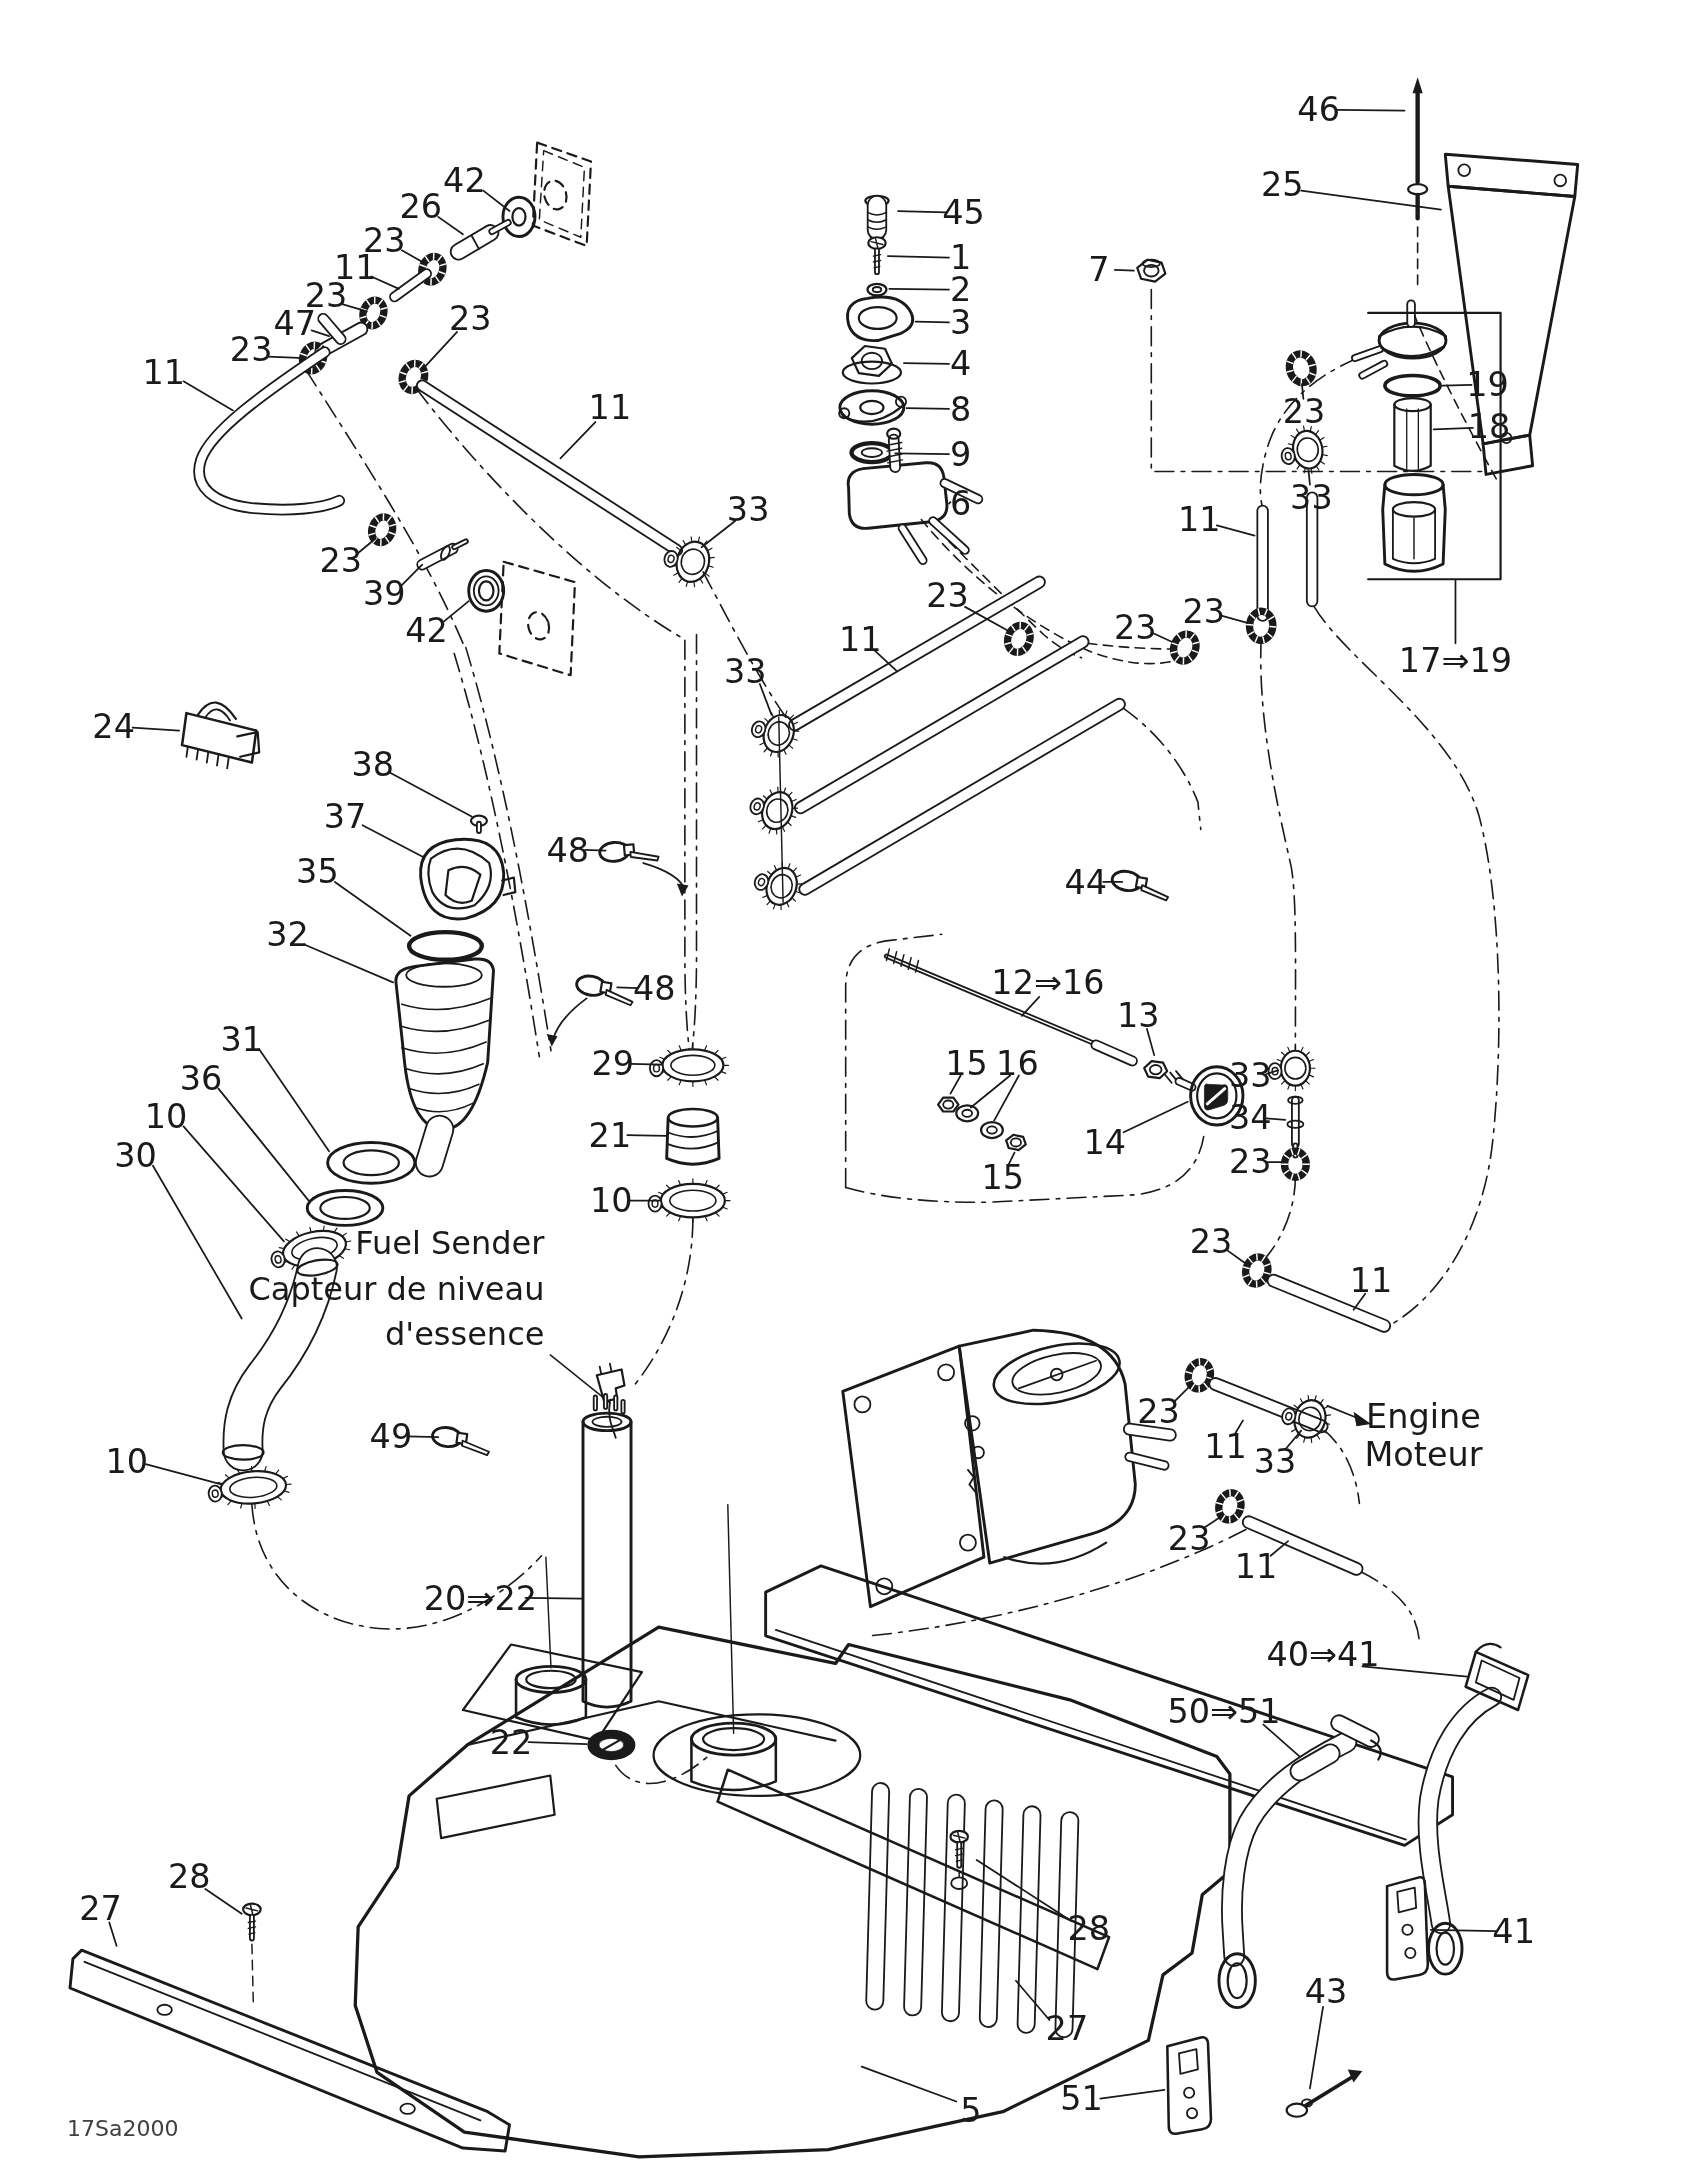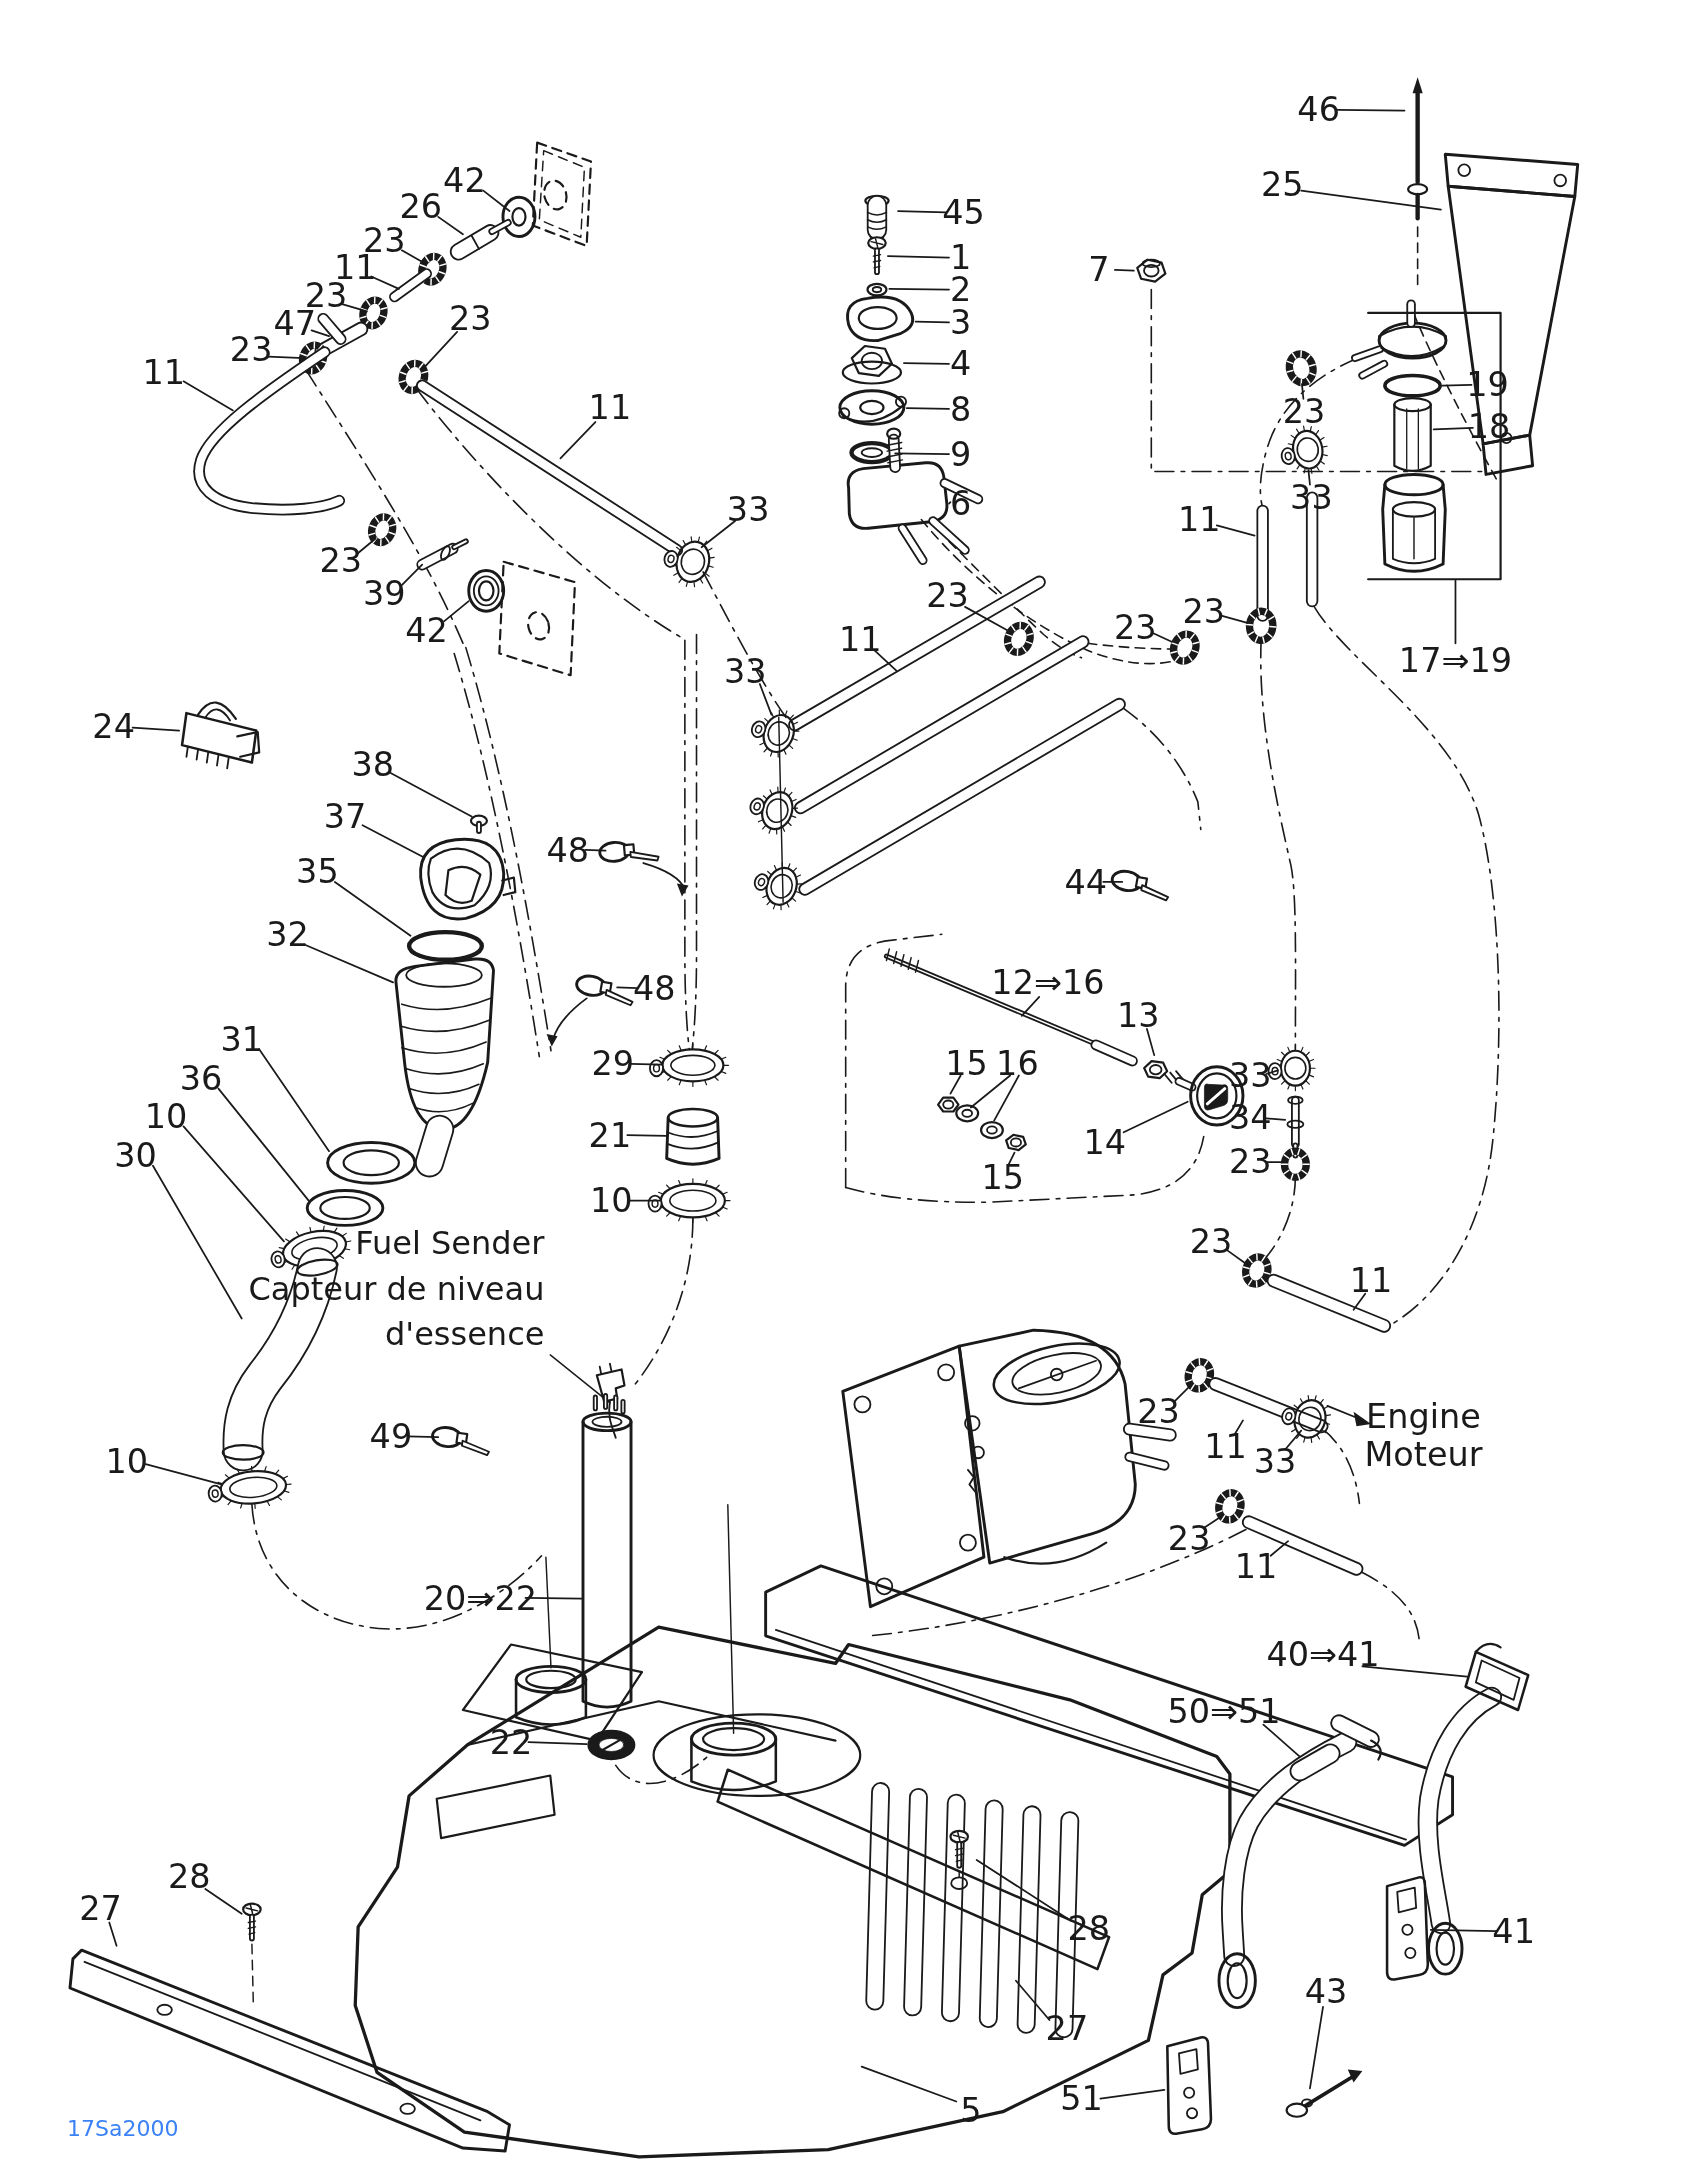--- a/index.html
+++ b/index.html
@@ -1,19 +1,19 @@
 <!DOCTYPE html>
 <html style="font-size:11.6px"><head>
 <meta charset="utf-8">
 <style>
   html,body{margin:0;padding:0;background:#e8e8e8;}
   .page{position:relative;width:1687px;height:2183px;background:#ffffff;overflow:hidden;
         font-family:"DejaVu Sans", sans-serif;}
   svg{position:absolute;left:0;top:0;}
-  .code{position:absolute;left:67px;top:2116px;font-size:22px;color:#3b82f6;
+  .code{position:absolute;left:67px;top:2116px;font-size:22px;color:#404040;
         font-family:"DejaVu Sans", sans-serif;}
 </style>
 </head>
 <body>
 
 <div class="page">
   <svg id="diagram" width="1687" height="2183" viewBox="0 0 2318 3000">
       <path d="M572,534 C660,650 800,796 936,876" stroke="#1a1a1a" stroke-width="2.2" fill="none" stroke-dasharray="26 10 5 10" stroke-linecap="round" stroke-linejoin="round"></path>
       <path d="M941,880 L941,1310 Q941,1390 947,1442" stroke="#1a1a1a" stroke-width="2.2" fill="none" stroke-dasharray="26 10 5 10" stroke-linecap="round" stroke-linejoin="round"></path>
       <path d="M957,872 L957,1310 Q957,1390 951,1442" stroke="#1a1a1a" stroke-width="2.2" fill="none" stroke-dasharray="26 10 5 10" stroke-linecap="round" stroke-linejoin="round"></path>

